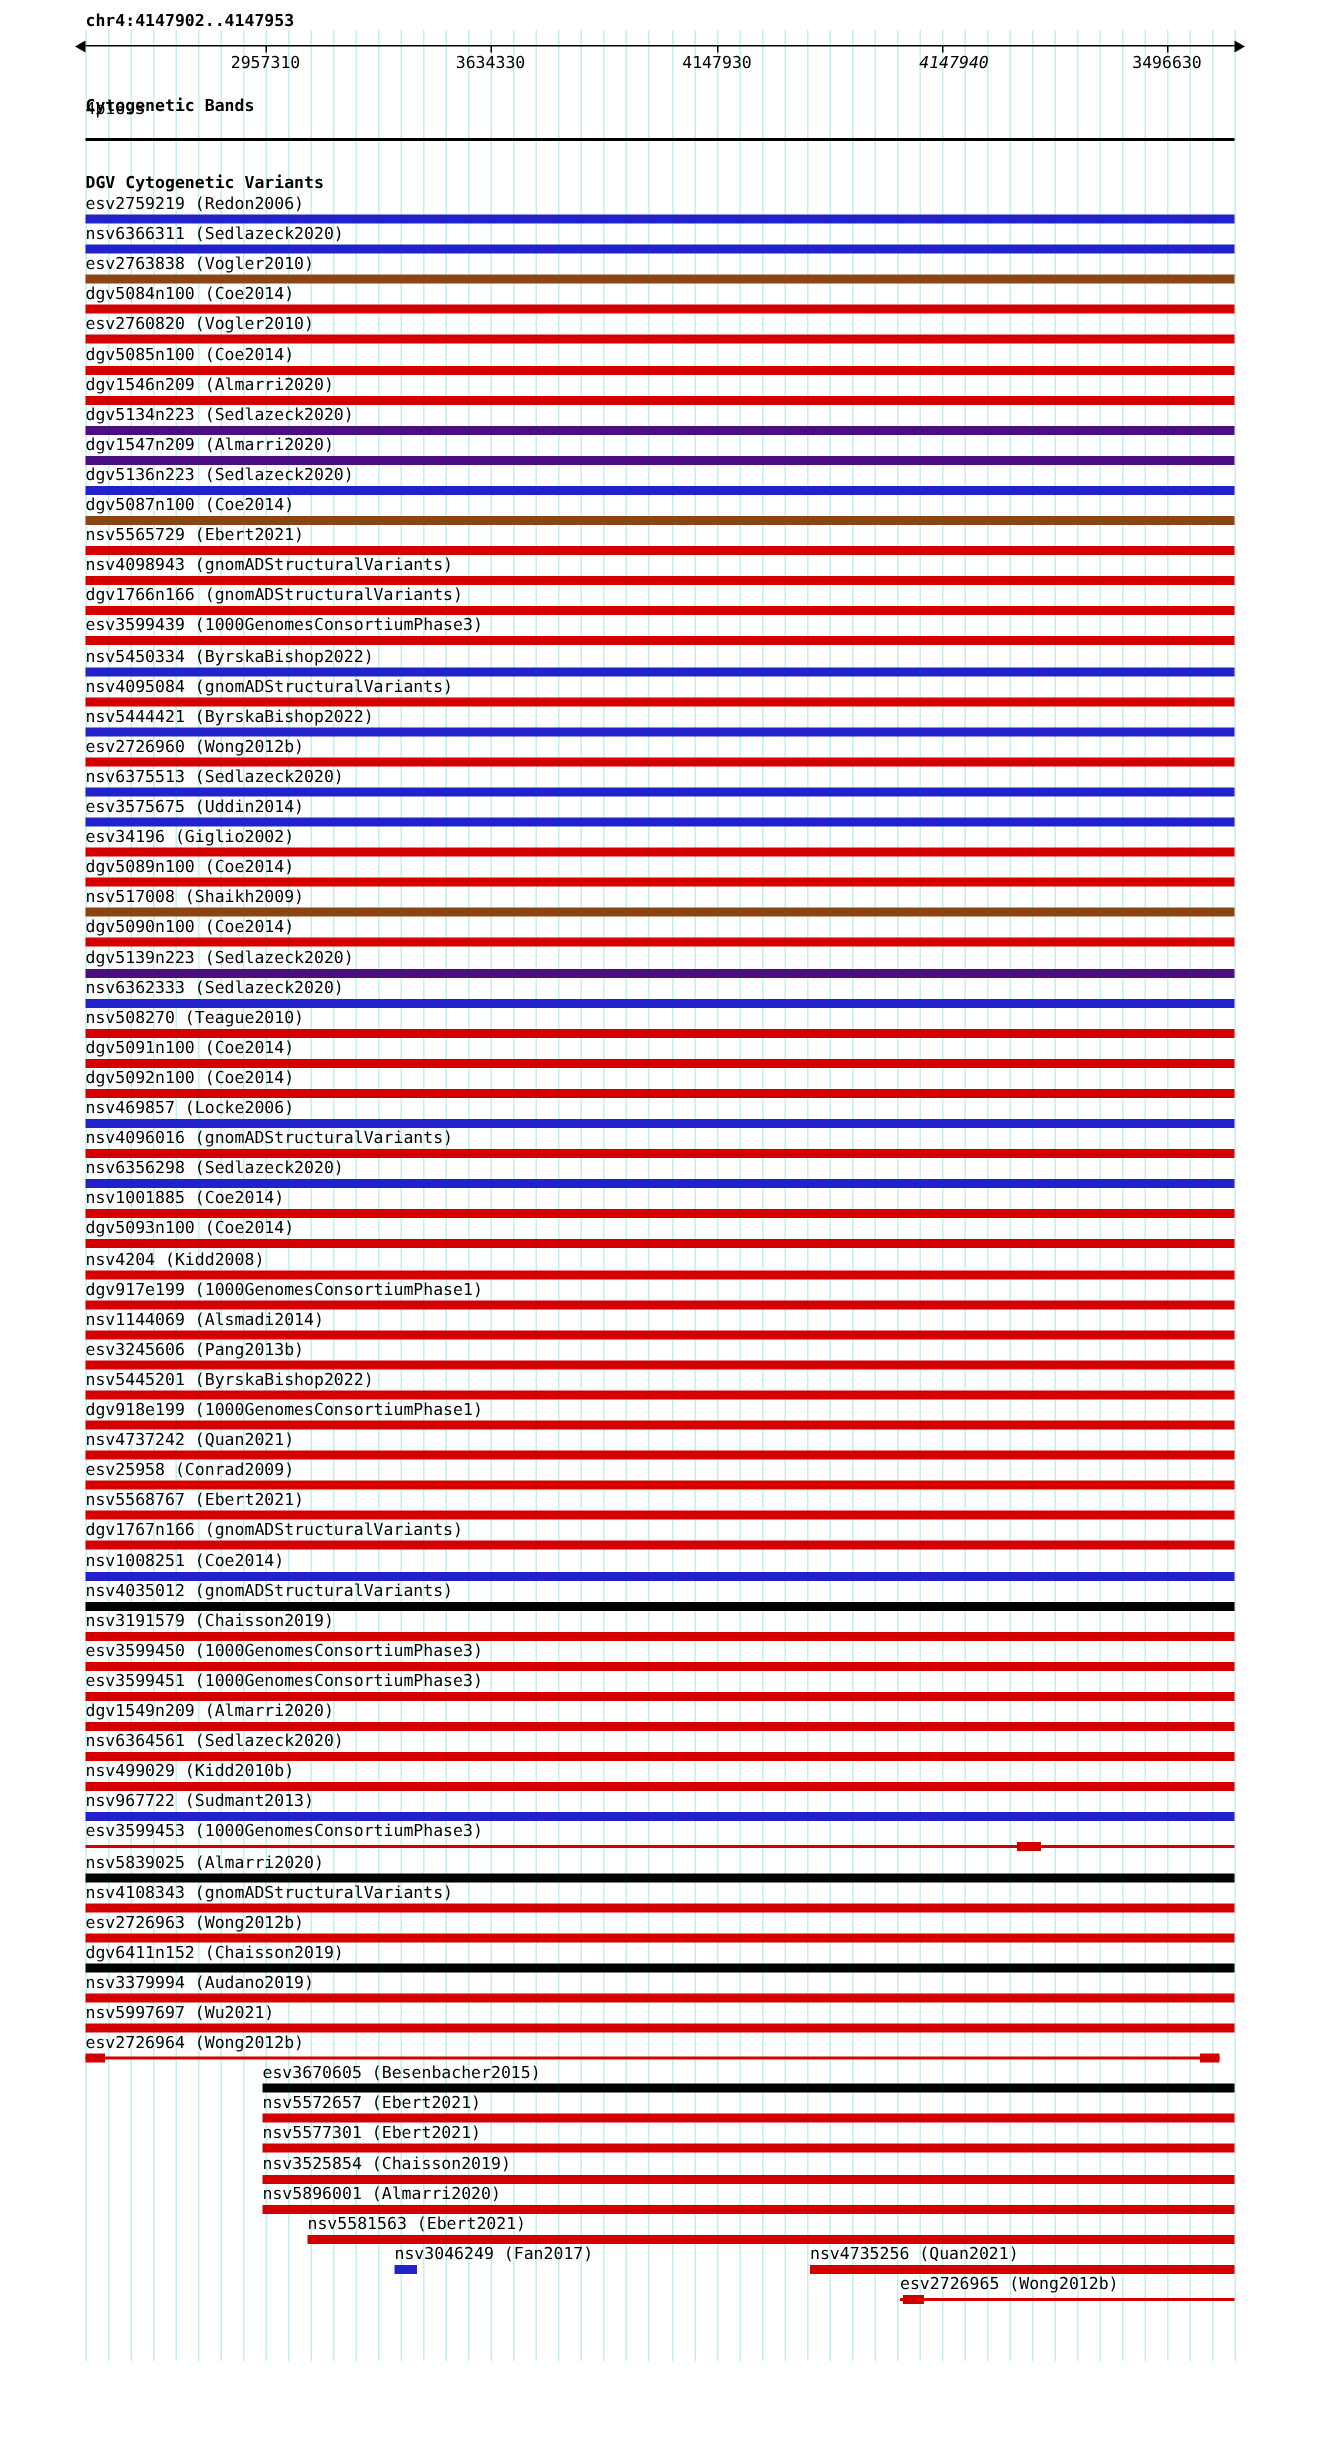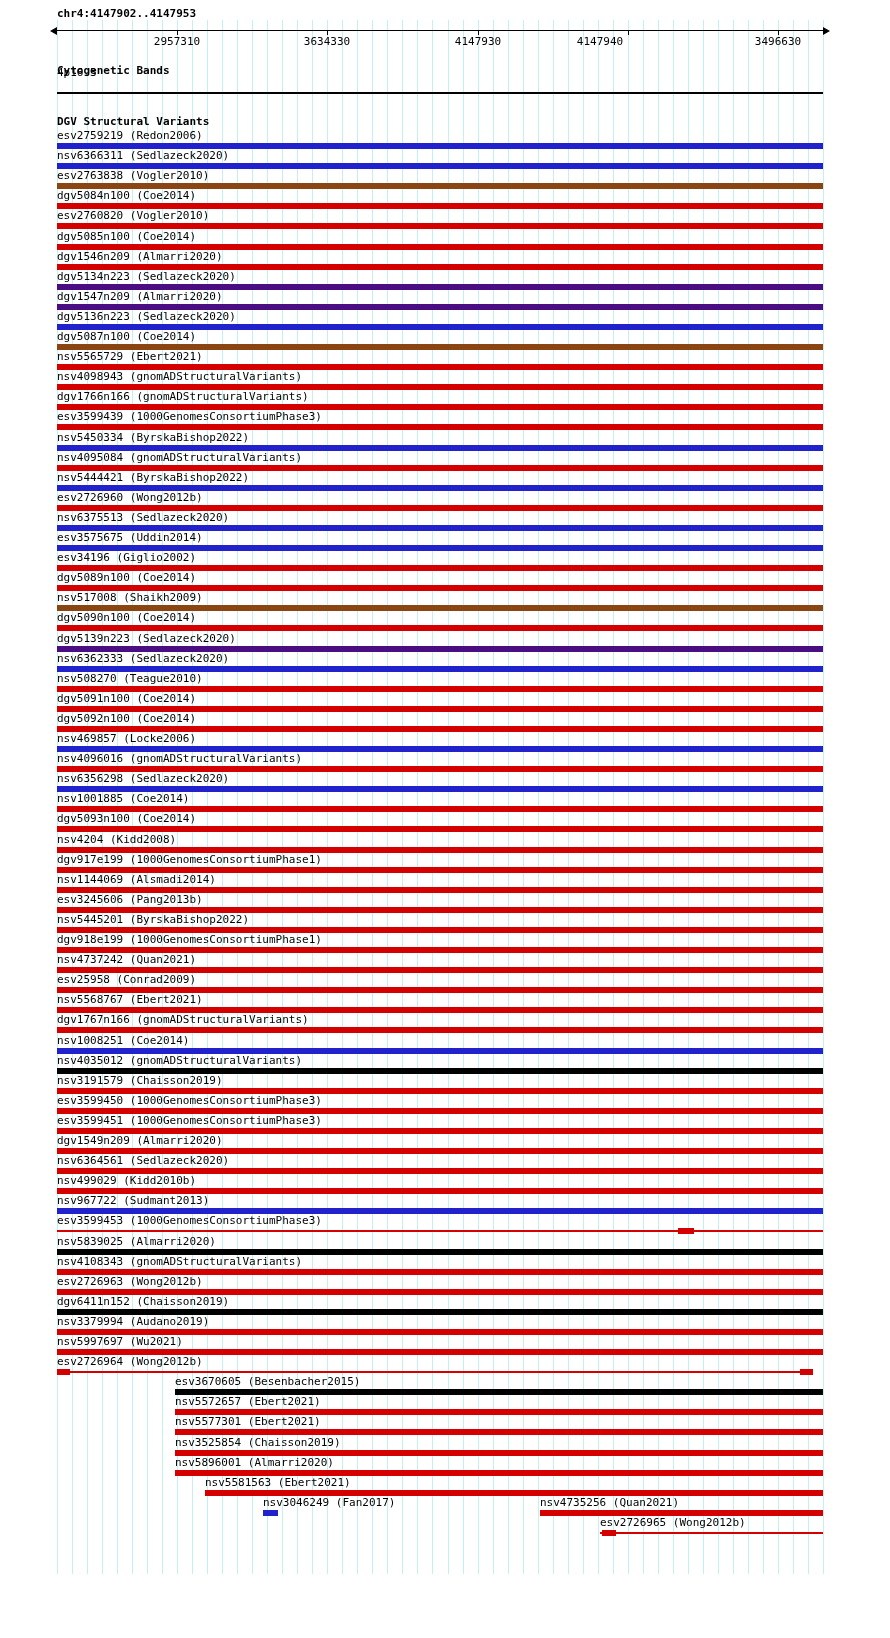--- a/index.html
+++ b/index.html
@@ -92,31 +92,31 @@
     <div class="arr left"></div>
     <div class="arr right"></div>
     <div id="ruler-ticks">
         <div class="tickmark" style="left: 177px;"></div>
         <div class="ticklabel" style="left: 177px;">2957310</div>
         <div class="tickmark" style="left: 327px;"></div>
         <div class="ticklabel" style="left: 327px;">3634330</div>
         <div class="tickmark" style="left: 478px;"></div>
         <div class="ticklabel" style="left: 478px;">4147930</div>
         <div class="tickmark" style="left: 628px;"></div>
-        <div class="ticklabel" style="left: 600px;">4147940</div>
+        <div class="ticklabel" style="left: 636px; font-style: italic;">4147940</div>
         <div class="tickmark" style="left: 778px;"></div>
         <div class="ticklabel" style="left: 778px;">3496630</div>
       </div>
   </div>
 
   <div class="section-title cyto-title">Cytogenetic Bands</div>
   <div class="band-label">4p16.3</div>
   <div class="band-line"></div>
 
-  <div class="section-title dgv-title">DGV Structural Variants</div>
+  <div class="section-title dgv-title">DGV Cytogenetic Variants</div>
 
   <div id="variants">
       <div class="variant" style="left: 57px; top: 130px;">
         <span class="vlabel">esv2759219 (Redon2006)</span>
         <div class="vbar" style="width: 766px; background: rgb(34, 34, 204);"></div>
       </div>
       <div class="variant" style="left: 57px; top: 150.1px;">
         <span class="vlabel">nsv6366311 (Sedlazeck2020)</span>
         <div class="vbar" style="width: 766px; background: rgb(34, 34, 204);"></div>
       </div>

